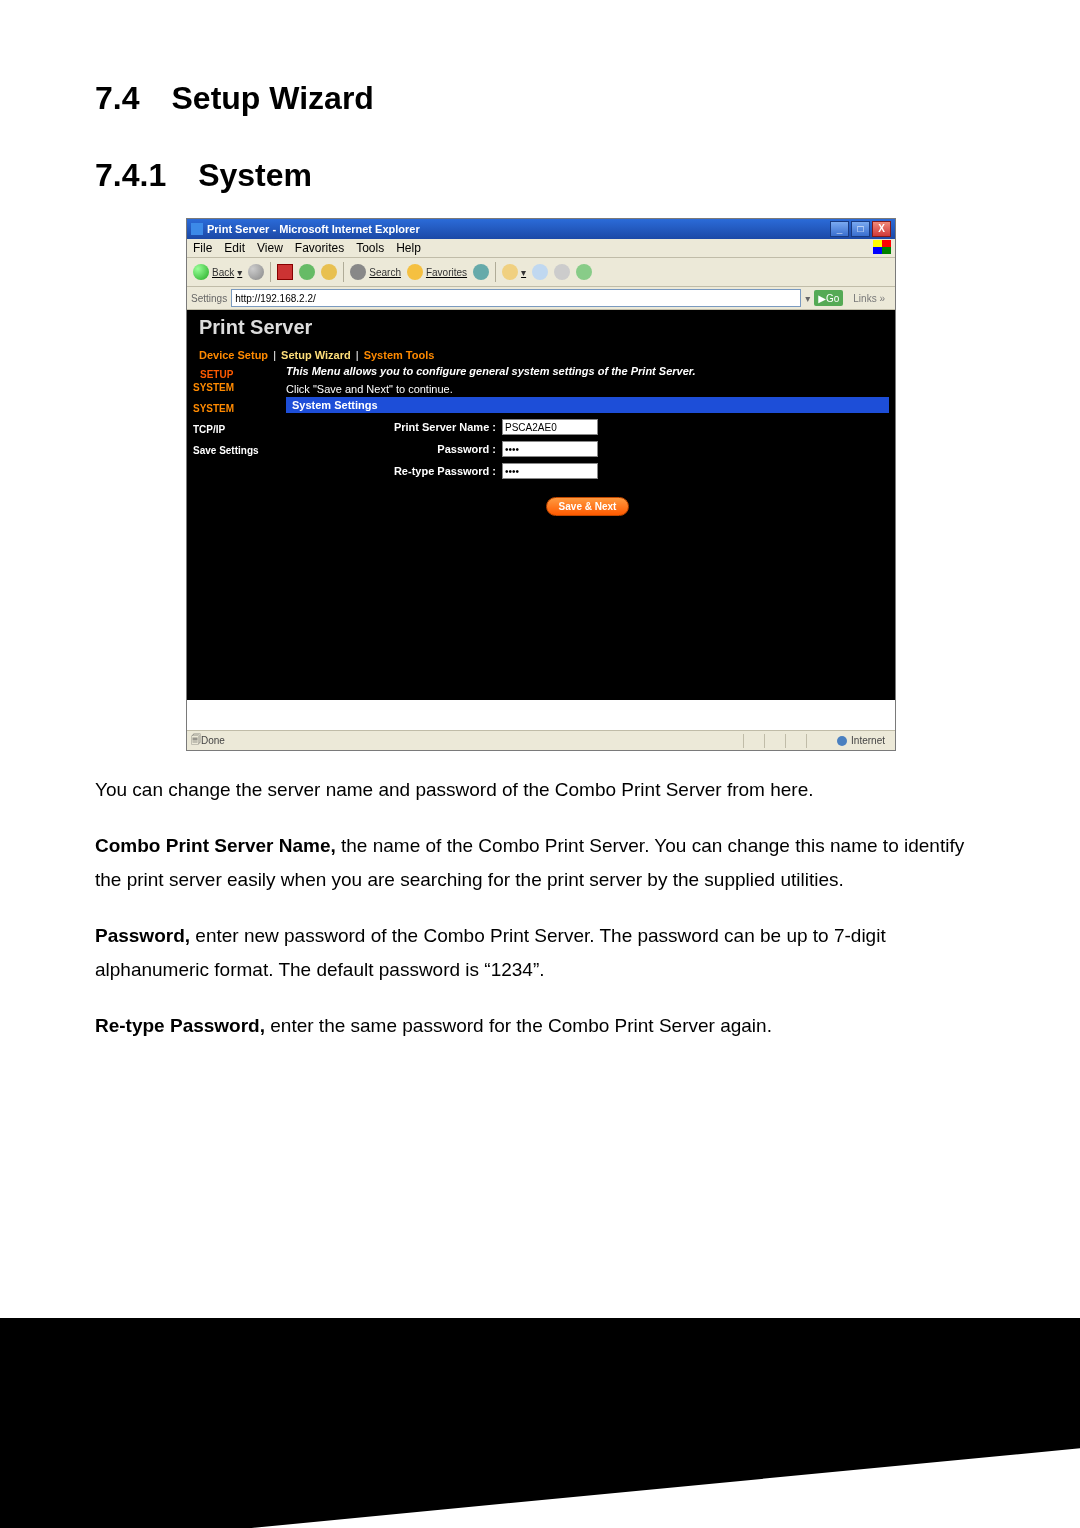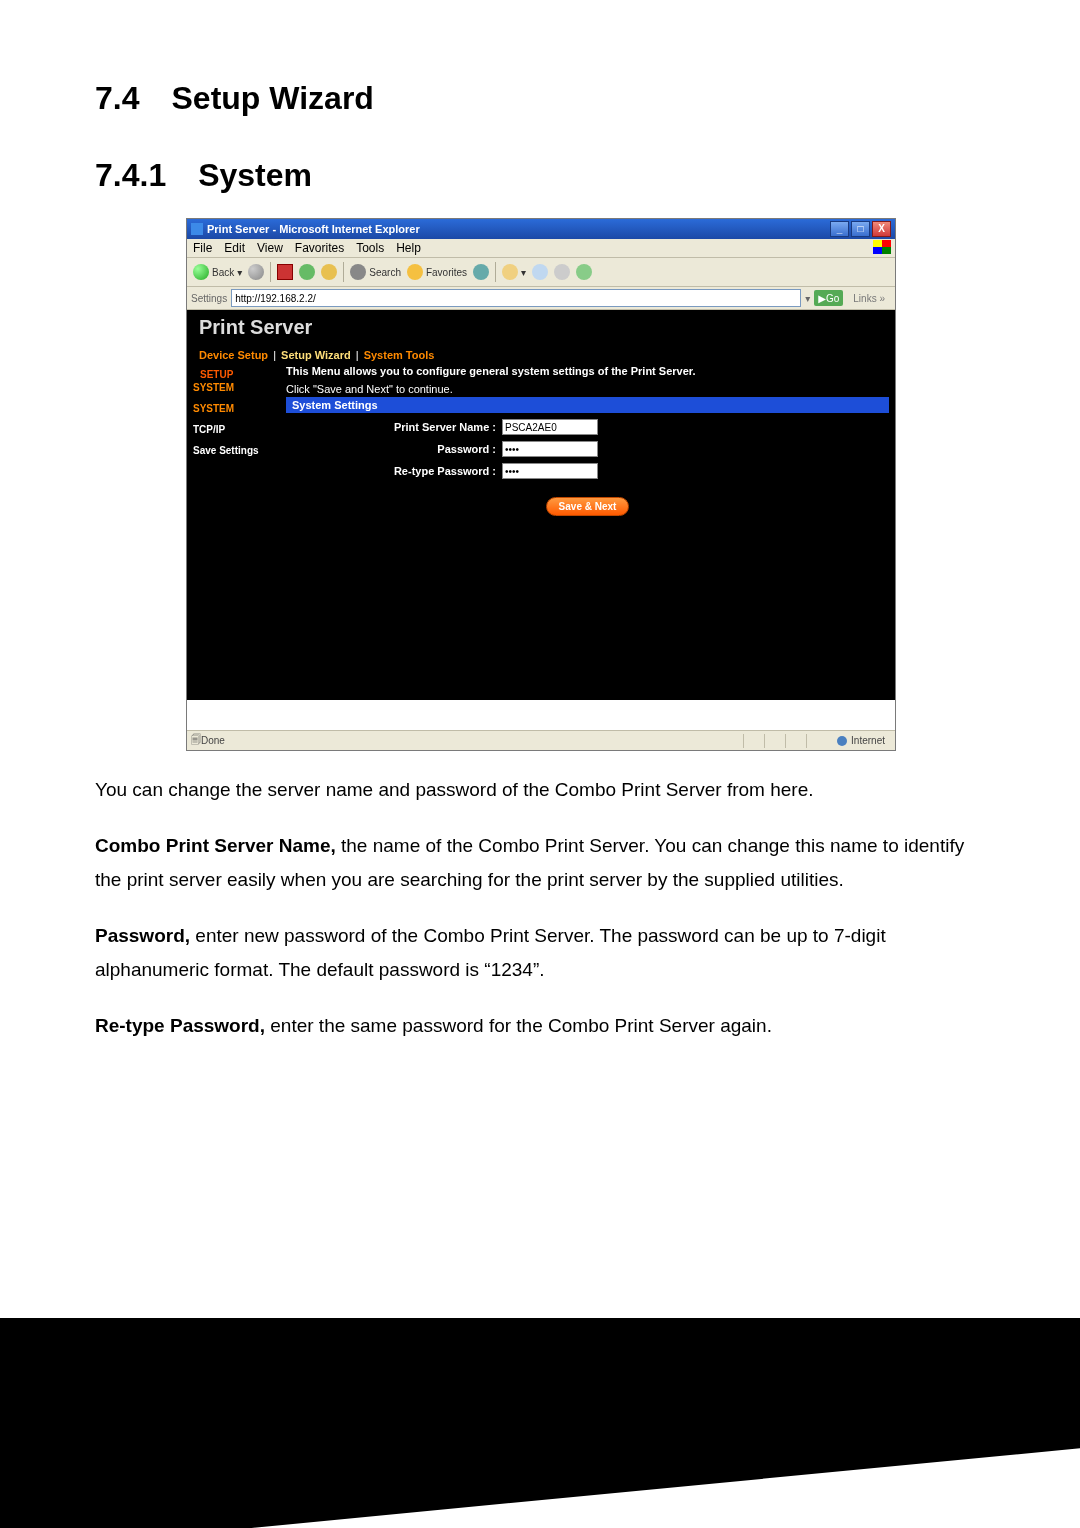--- a/index.html
+++ b/index.html
@@ -72,20 +72,21 @@
     border-bottom:1px solid #c0bca8;
     position:relative;
   }
   .ie-menubar .flag {
     position:absolute; right:4px; top:1px; width:18px; height:14px;
     background: conic-gradient(red 0 25%, green 0 50%, blue 0 75%, yellow 0 100%);
   }
   .ie-toolbar {
     background:#ece9d8; padding:4px 6px; display:flex; align-items:center; gap:6px;
     border-bottom:1px solid #c0bca8;
+    text-decoration:underline;
   }
   .tb-btn { display:inline-flex; align-items:center; gap:3px; font-size:10px; color:#333; }
   .ico { width:16px; height:16px; display:inline-block; border-radius:50%; }
   .ico.back { background: radial-gradient(circle at 30% 30%, #9f9, #2a2); }
   .ico.fwd  { background: radial-gradient(circle at 30% 30%, #ccc, #888); }
   .ico.stop { width:14px; height:14px; border-radius:2px; background:#c33; border:1px solid #800; border-radius:0;}
   .ico.refresh { background:#6b6; }
   .ico.home { background:#e8c050; }
   .ico.search { background:#888; }
   .ico.fav  { background:#f5c040; }
@@ -127,21 +128,21 @@
     width: 85px; background:#000; padding:6px 6px; font-size:10px; font-weight:bold;
   }
   .ps-sidebar .grp   { color:#ff5a00; margin-top:2px;padding-left:7px; }
   .ps-sidebar .grp2  { color:#ff8a00; margin-top:2px; }
   .ps-sidebar .item  { color:#ff8a00; margin-top:10px; font-weight:bold; }
   .ps-sidebar .item.white { color:#fff; }
   .ps-main {
     flex:1; background:#000; color:#fff; font-size:11px; padding:4px 6px 6px 2px;
     position:relative;
   }
-  .ps-main .intro-text { font-weight:bold; }
+  .ps-main .intro-text { font-weight:bold;font-style:italic; }
   .ps-main .hint { margin:6px 0 2px 0; }
   .sys-bar {
     background:#1d4ed8; color:#fff; font-weight:bold; padding:2px 6px; font-size:11px;
   }
   .form-row {
     display:flex; align-items:center; margin-top:6px;
   }
   .form-row .lbl {
     width:210px; text-align:right; color:#fff; font-size:11px; padding-right:6px; font-weight:bold;
   }

